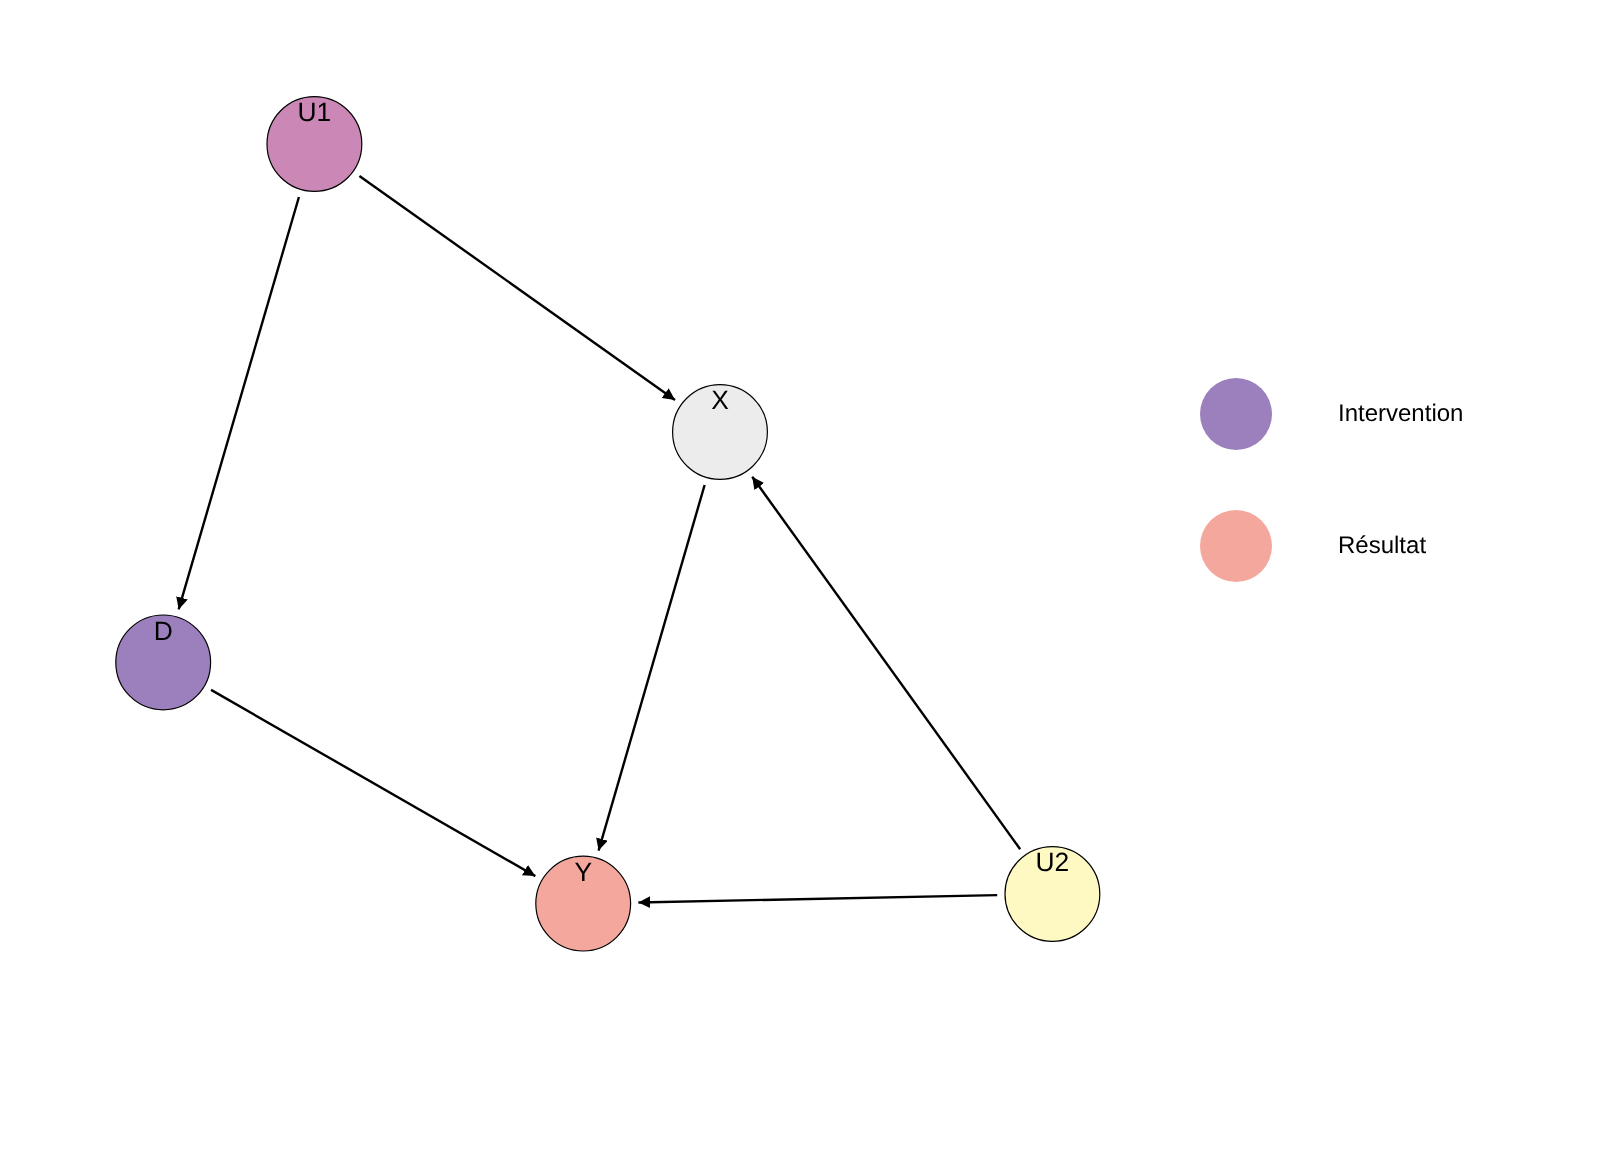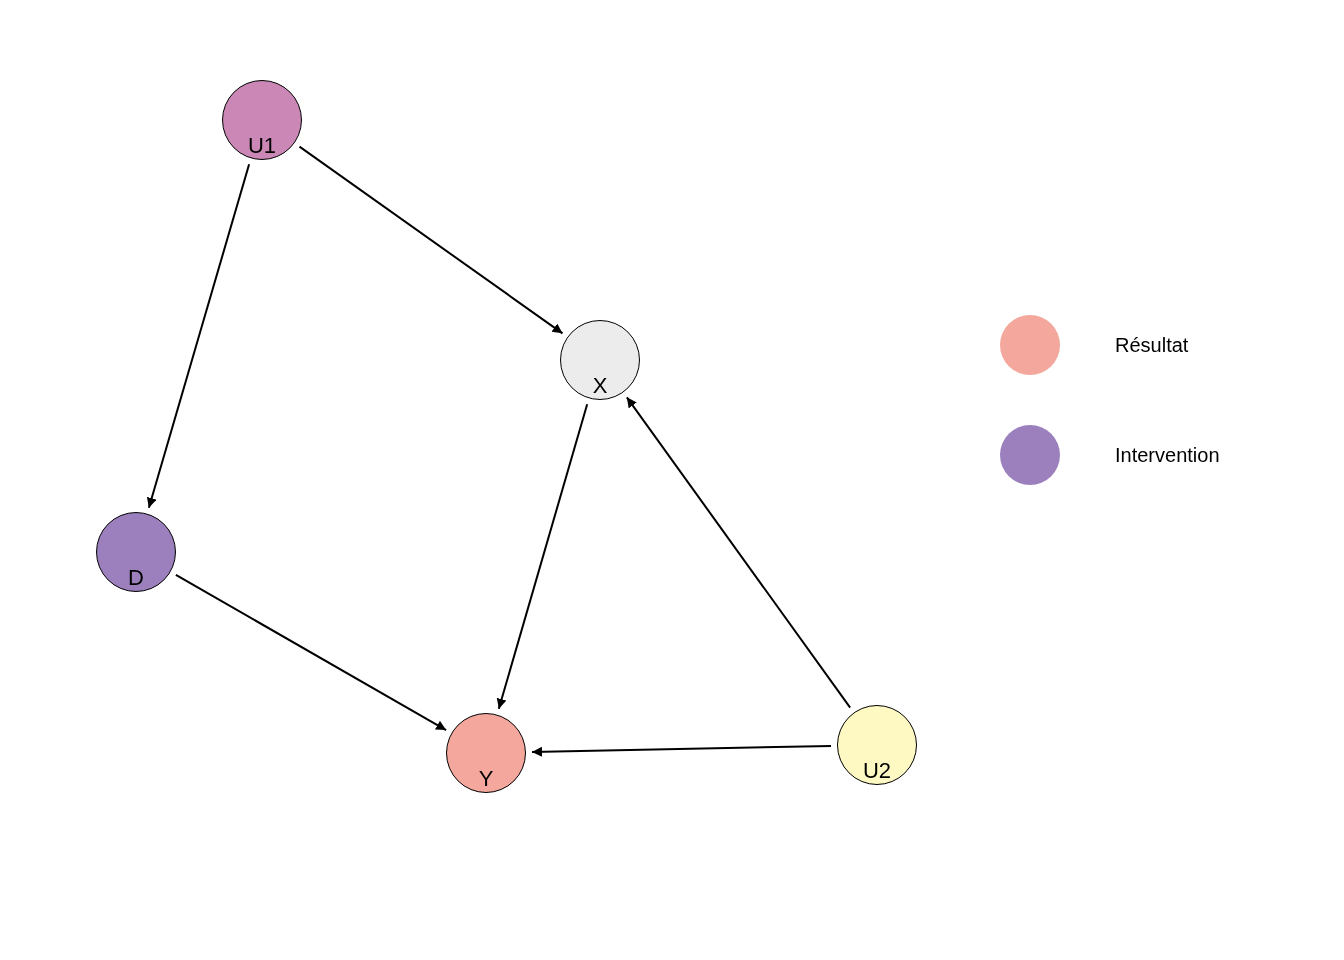--- a/index.html
+++ b/index.html
@@ -25,21 +25,21 @@
     pointer-events: none;
   }
   .node {
     position: absolute;
     width: 80px;
     height: 80px;
     border-radius: 50%;
     box-sizing: border-box;
     border: 1.5px solid #000;
     display: flex;
-    align-items: flex-end;
+    align-items: flex-start;
     justify-content: center;
     font-size: 22px;
     color: #000;
     transform: translate(-50%, -50%);
   }
   .legend {
     position: absolute;
     left: 1000px;
     top: 290px;
   }
@@ -91,22 +91,22 @@
   </div>
   <div id="node-Y" class="node" style="left: 486px; top: 753px; background: rgb(244, 168, 157);">
     <span>Y</span>
   </div>
   <div id="node-U2" class="node" style="left: 877px; top: 745px; background: #fef9c3;">
     <span>U2</span>
   </div>
 
   <div class="legend">
     <div class="legend-row">
+      <div id="swatch-0" class="swatch" style="background: rgb(155, 128, 189);"></div>
+      <span class="legend-label">Intervention</span>
+    </div>
+    <div class="legend-row">
       <div id="swatch-1" class="swatch" style="background: rgb(244, 168, 157);"></div>
       <span class="legend-label">Résultat</span>
-    </div>
-    <div class="legend-row">
-      <div id="swatch-0" class="swatch" style="background: rgb(155, 128, 189);"></div>
-      <span class="legend-label">Intervention</span>
     </div>
   </div>
 
 </div>
 
 </body></html>

